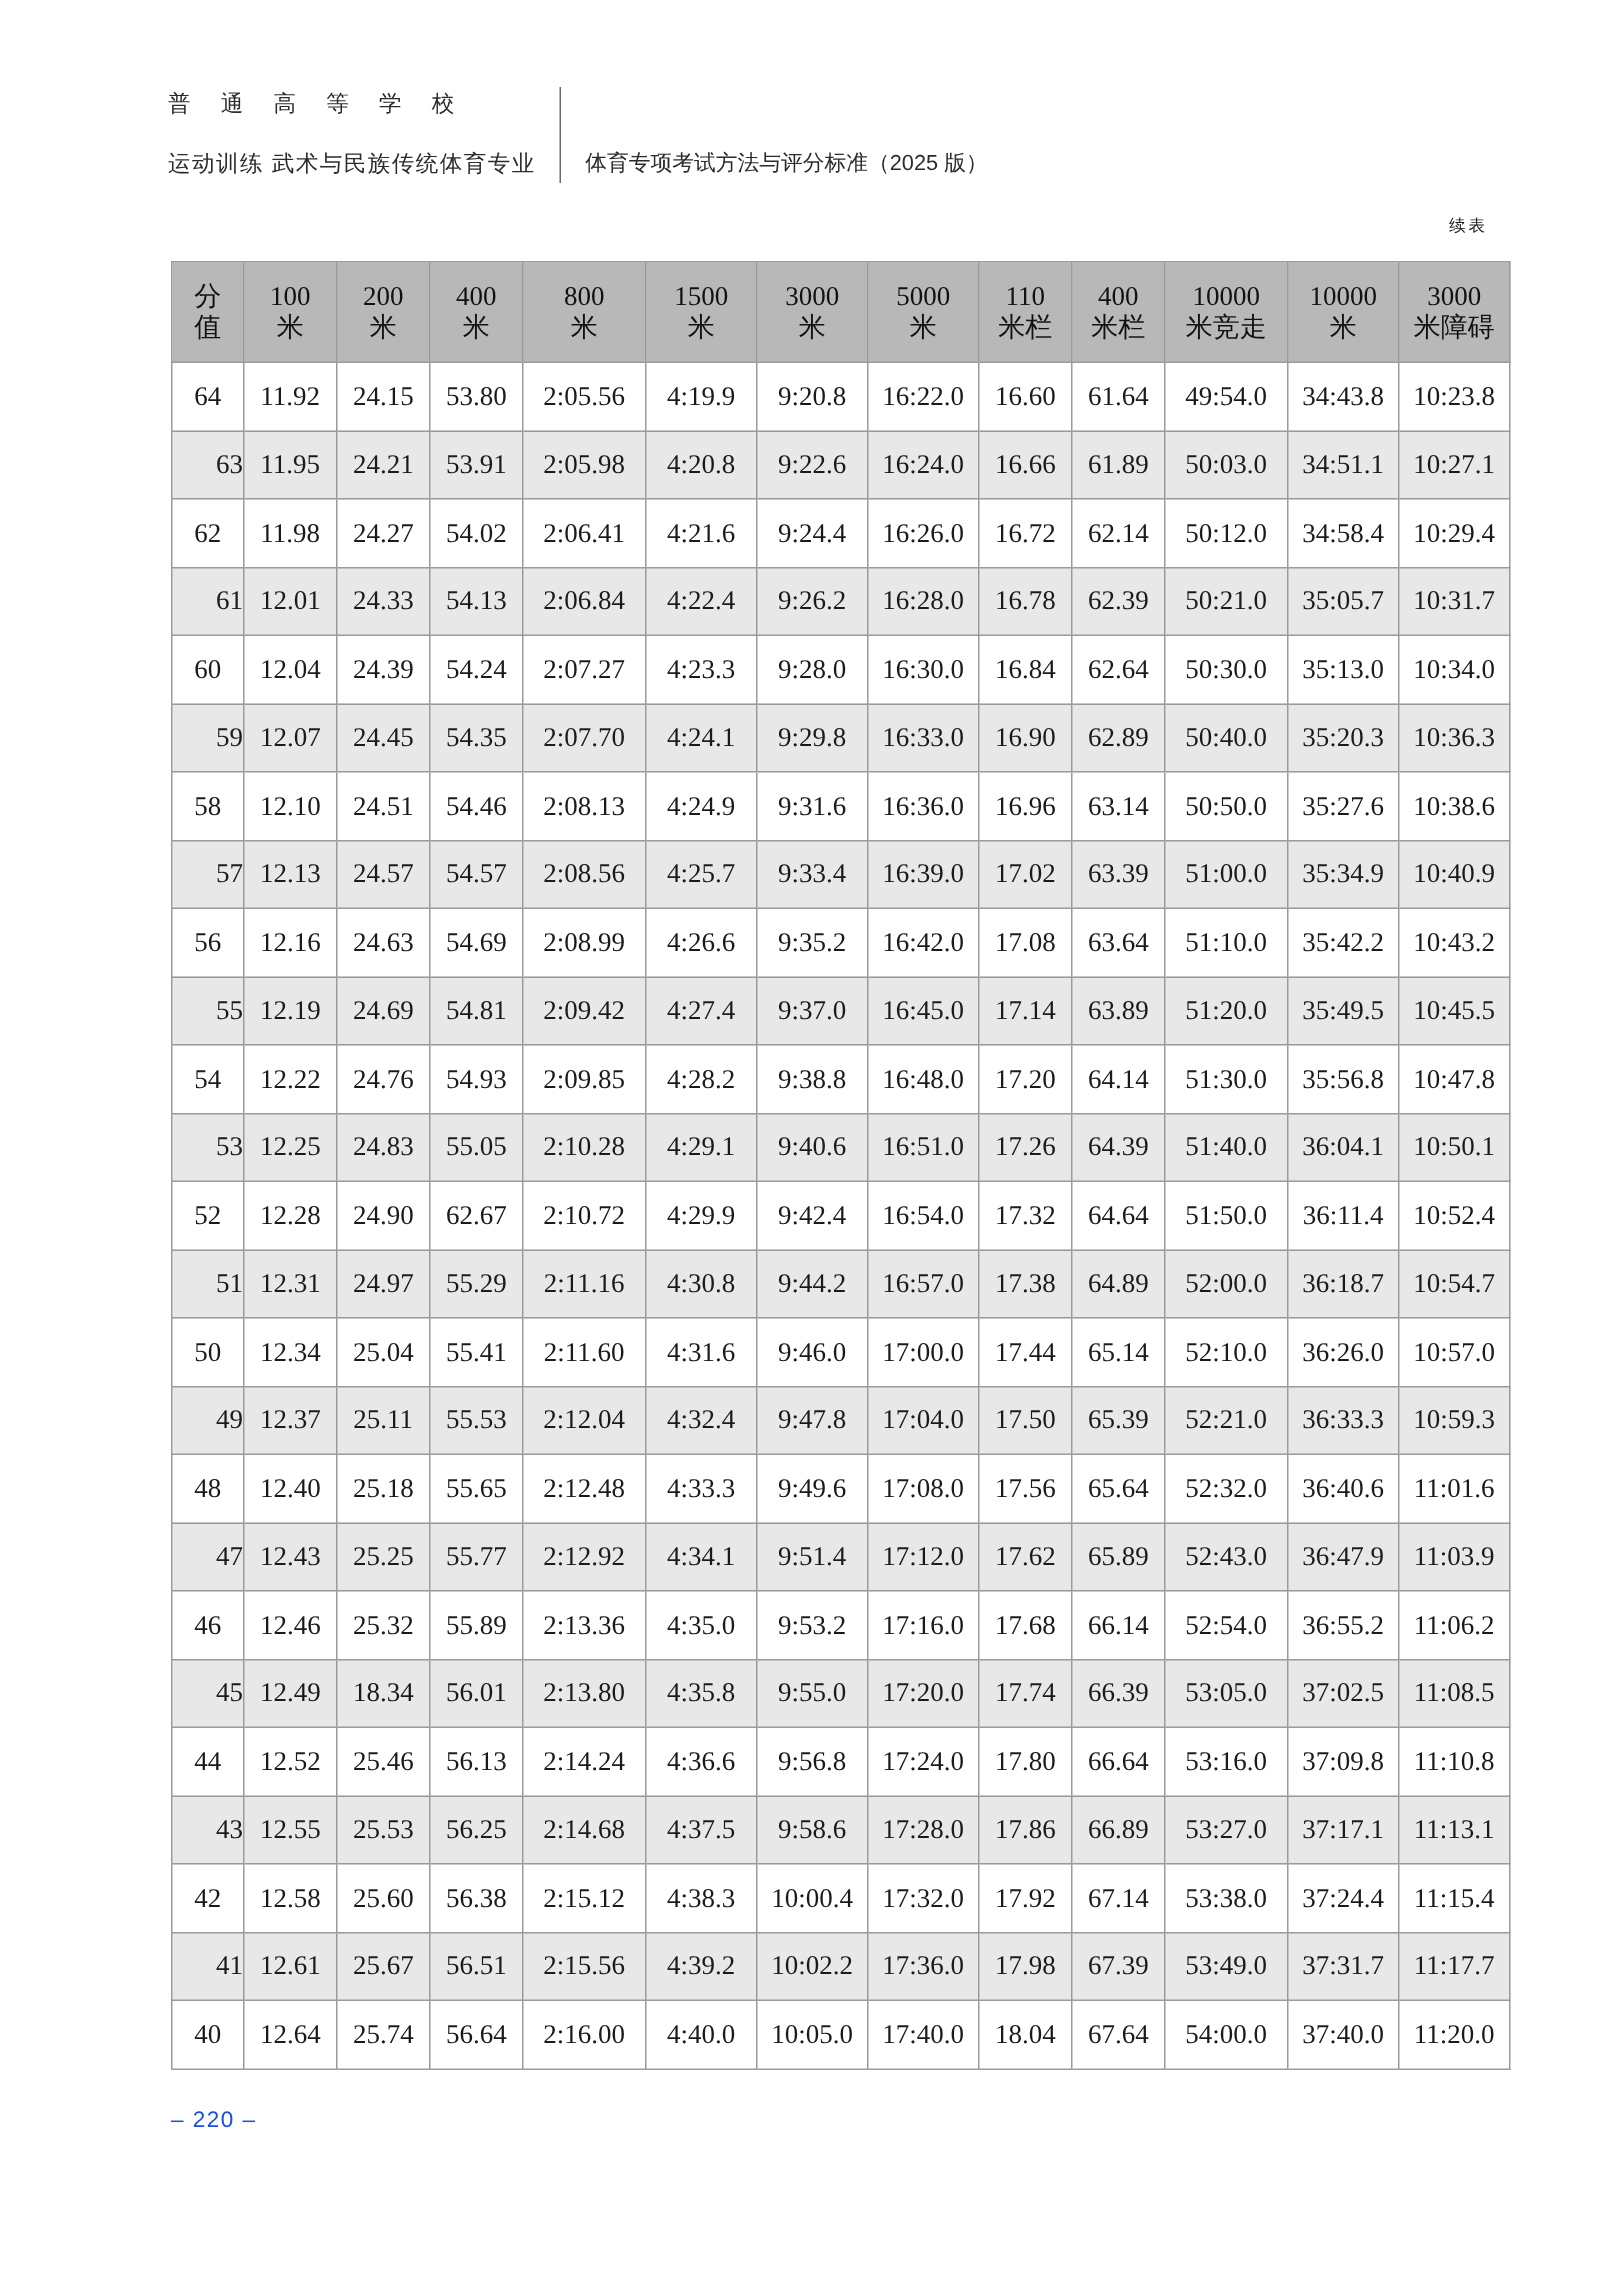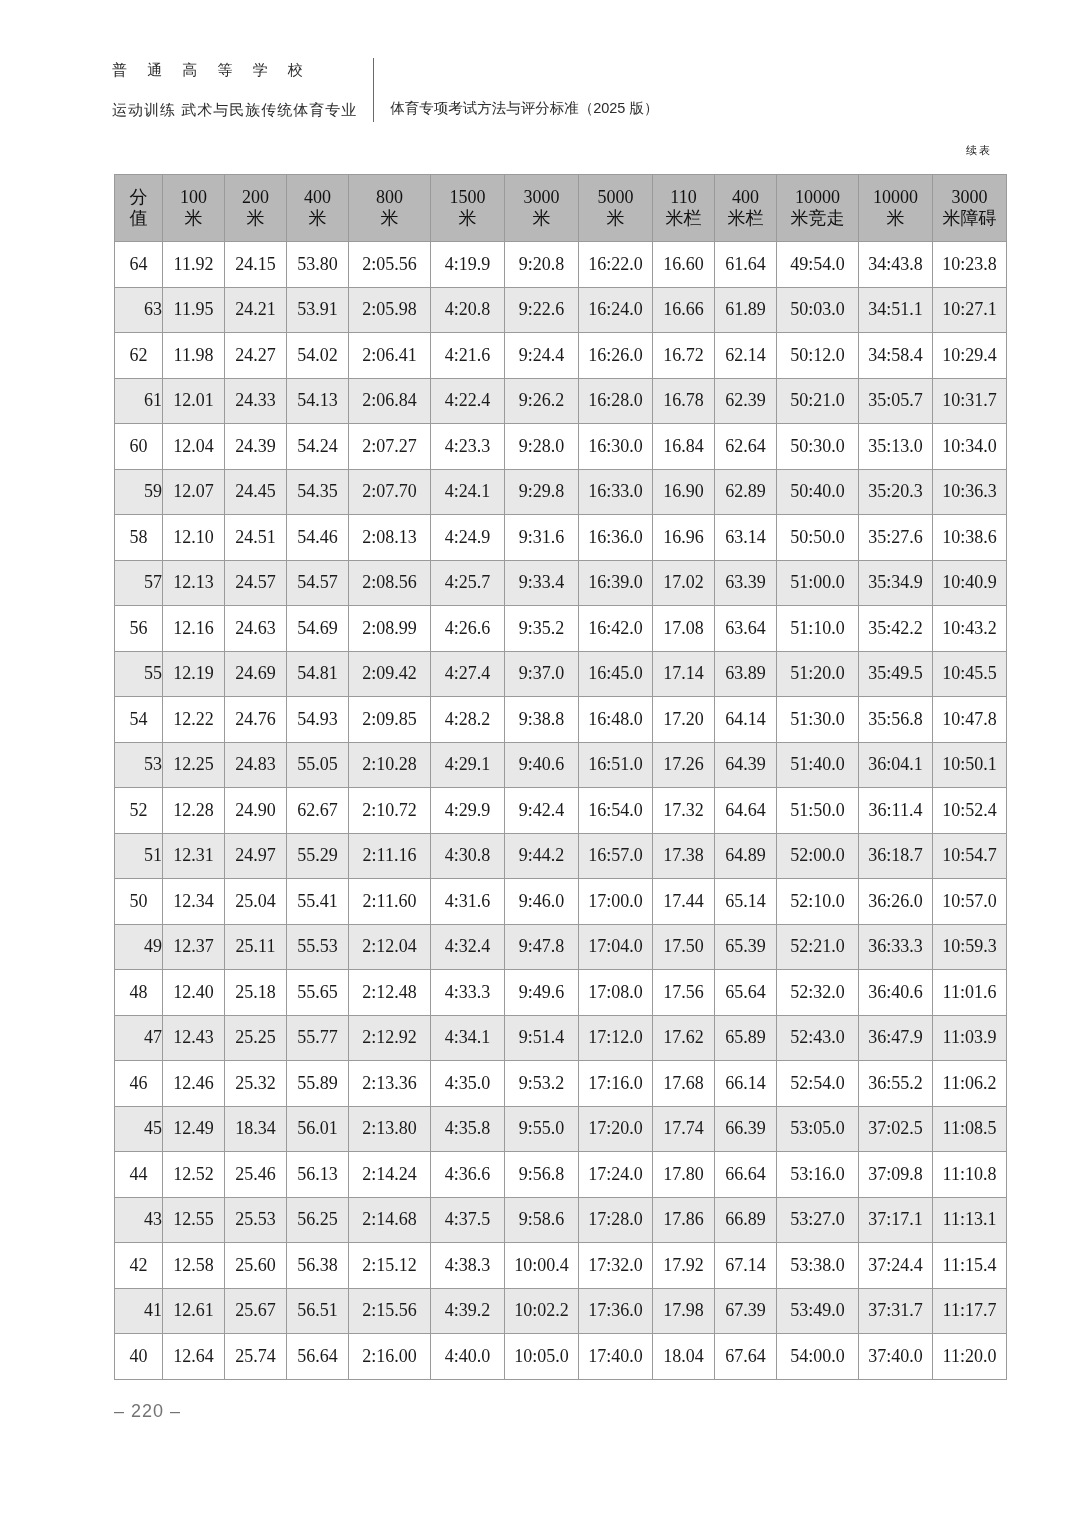--- a/index.html
+++ b/index.html
@@ -120,22 +120,22 @@
   .col-score   { width: 48px; }
   .col-n       { width: 62px; }
   .col-w       { width: 74px; }
   .col-x       { width: 82px; }
 
   
   .footer {
     position: absolute;
     bottom: 62px;
     left: 114px;
-    font-size: 18px;
-    color: #737373;
+    font-size: 15px;
+    color: #1d4ed8;
     letter-spacing: 1px;
     font-family: "Liberation Sans", sans-serif;
   }
 </style>
 </head>
 <body>
 
 <div class="page">
 
   <div class="header">

